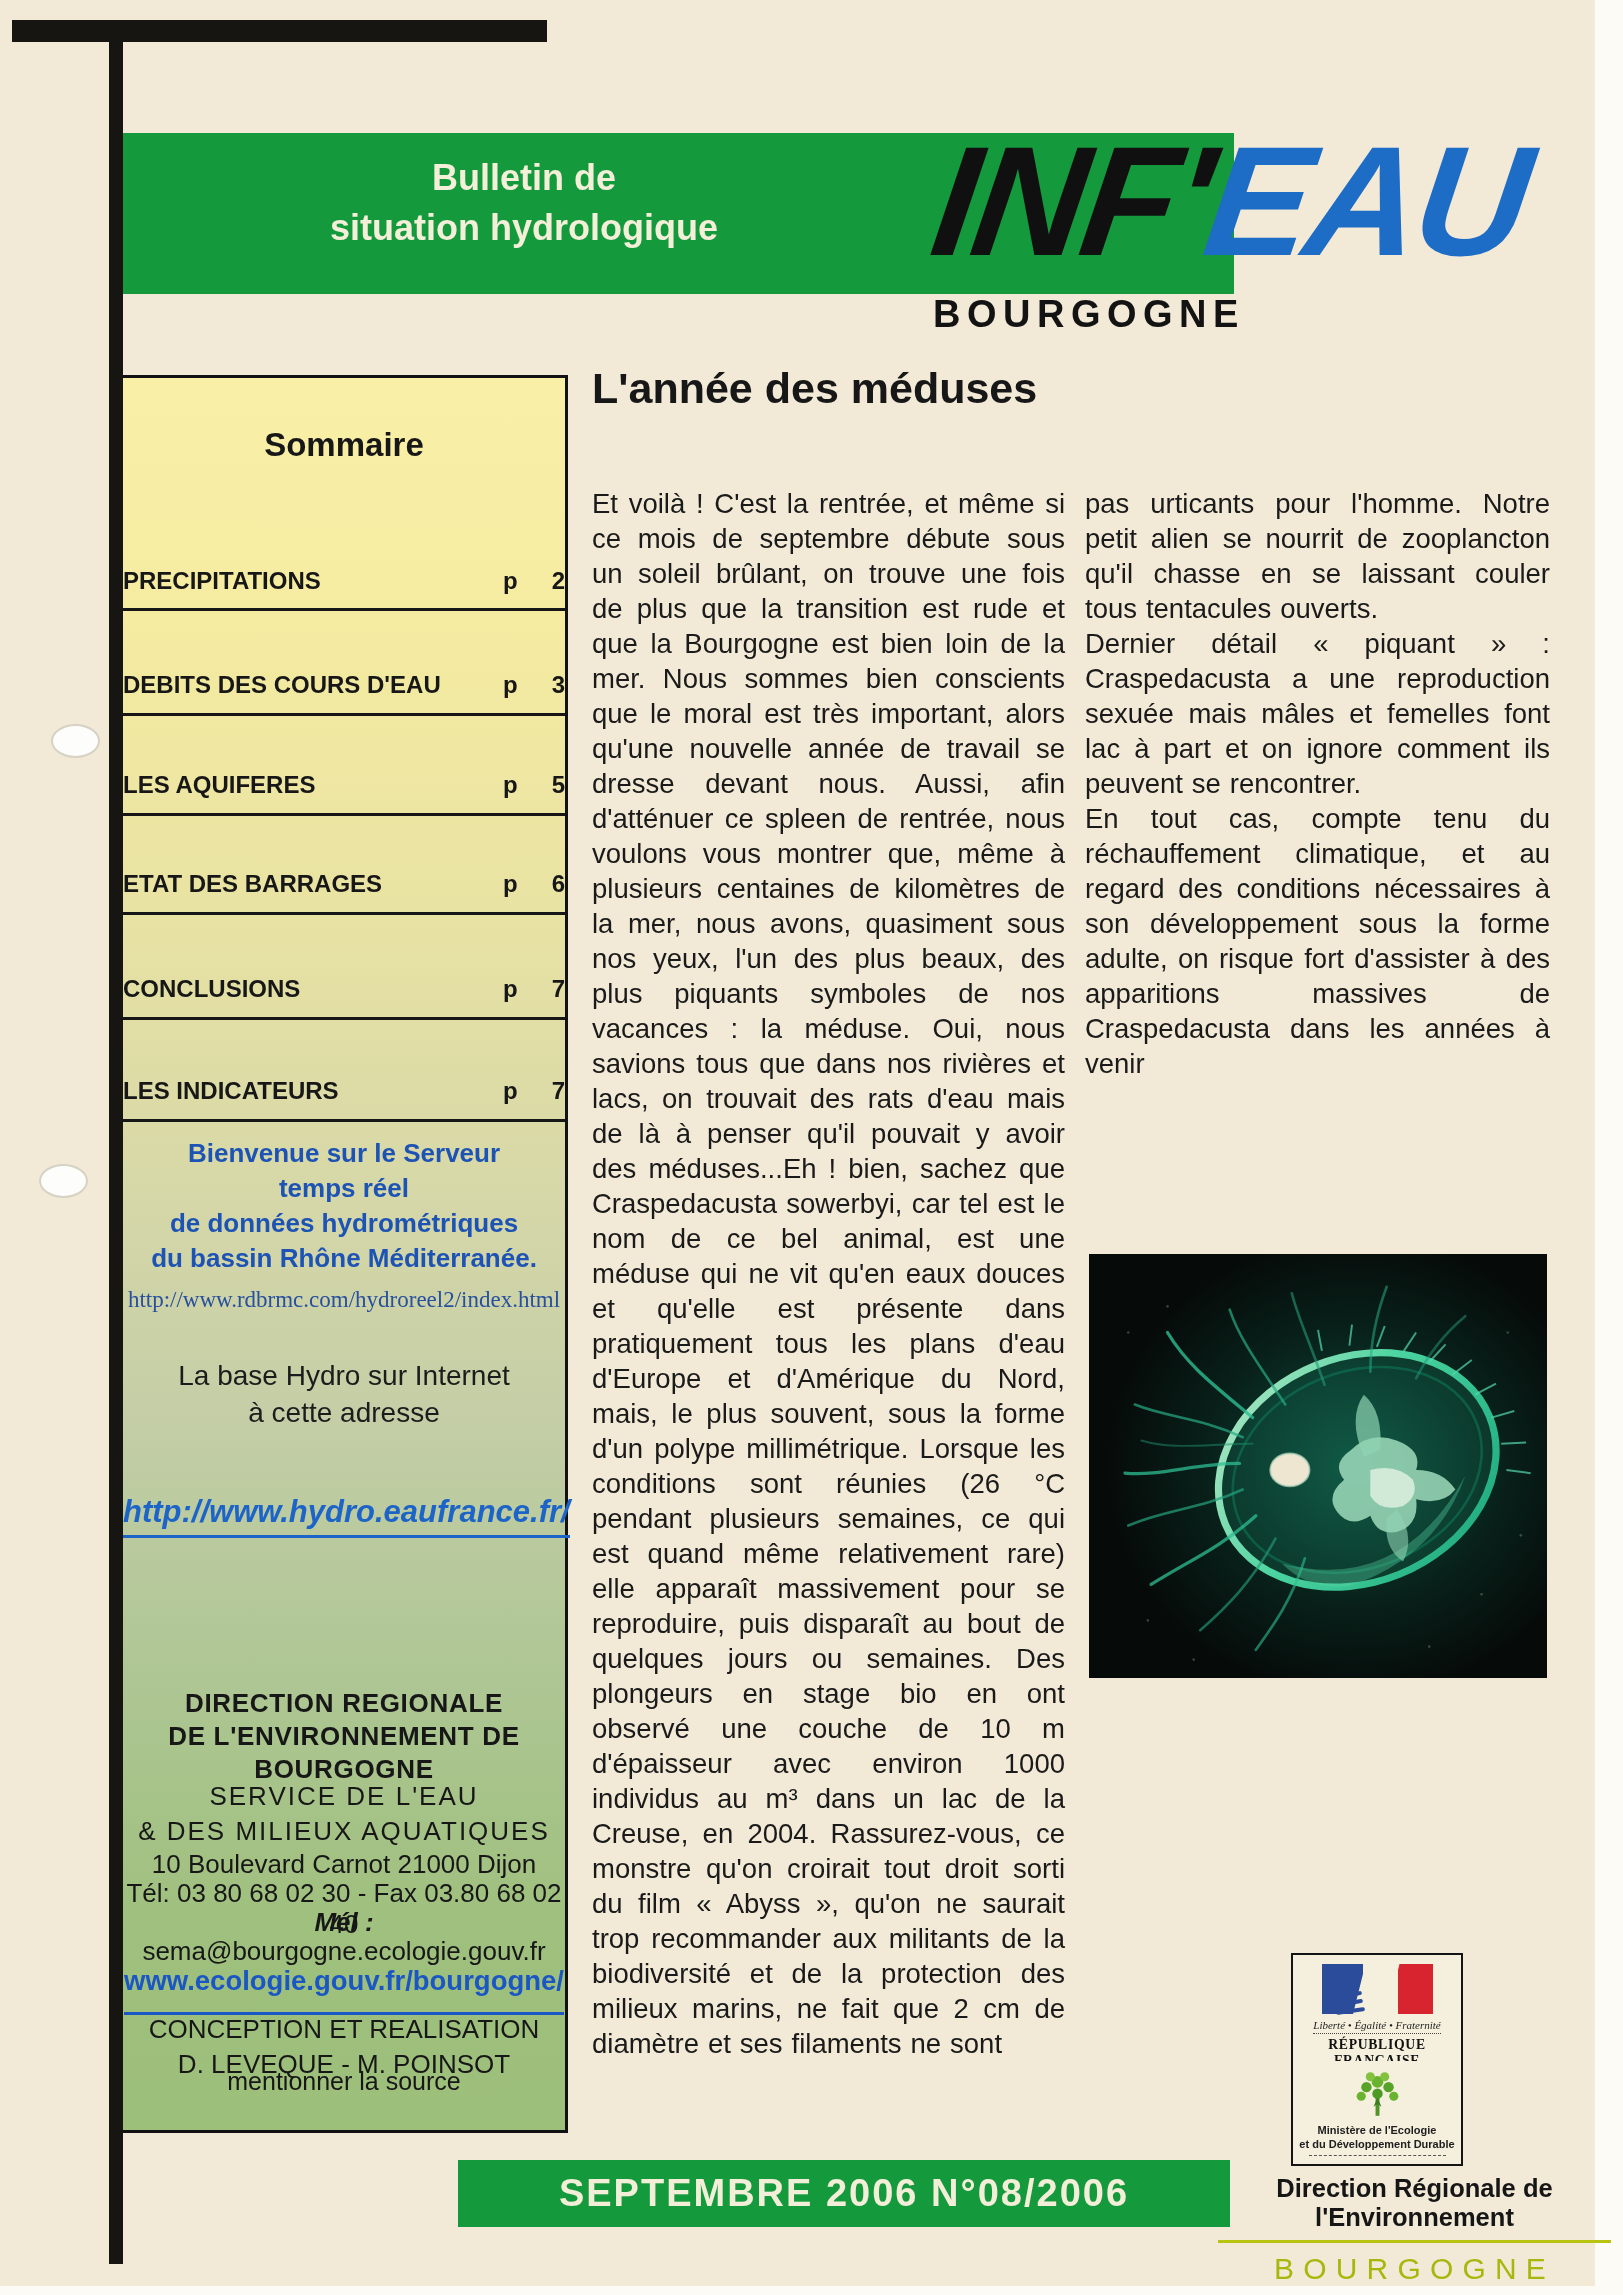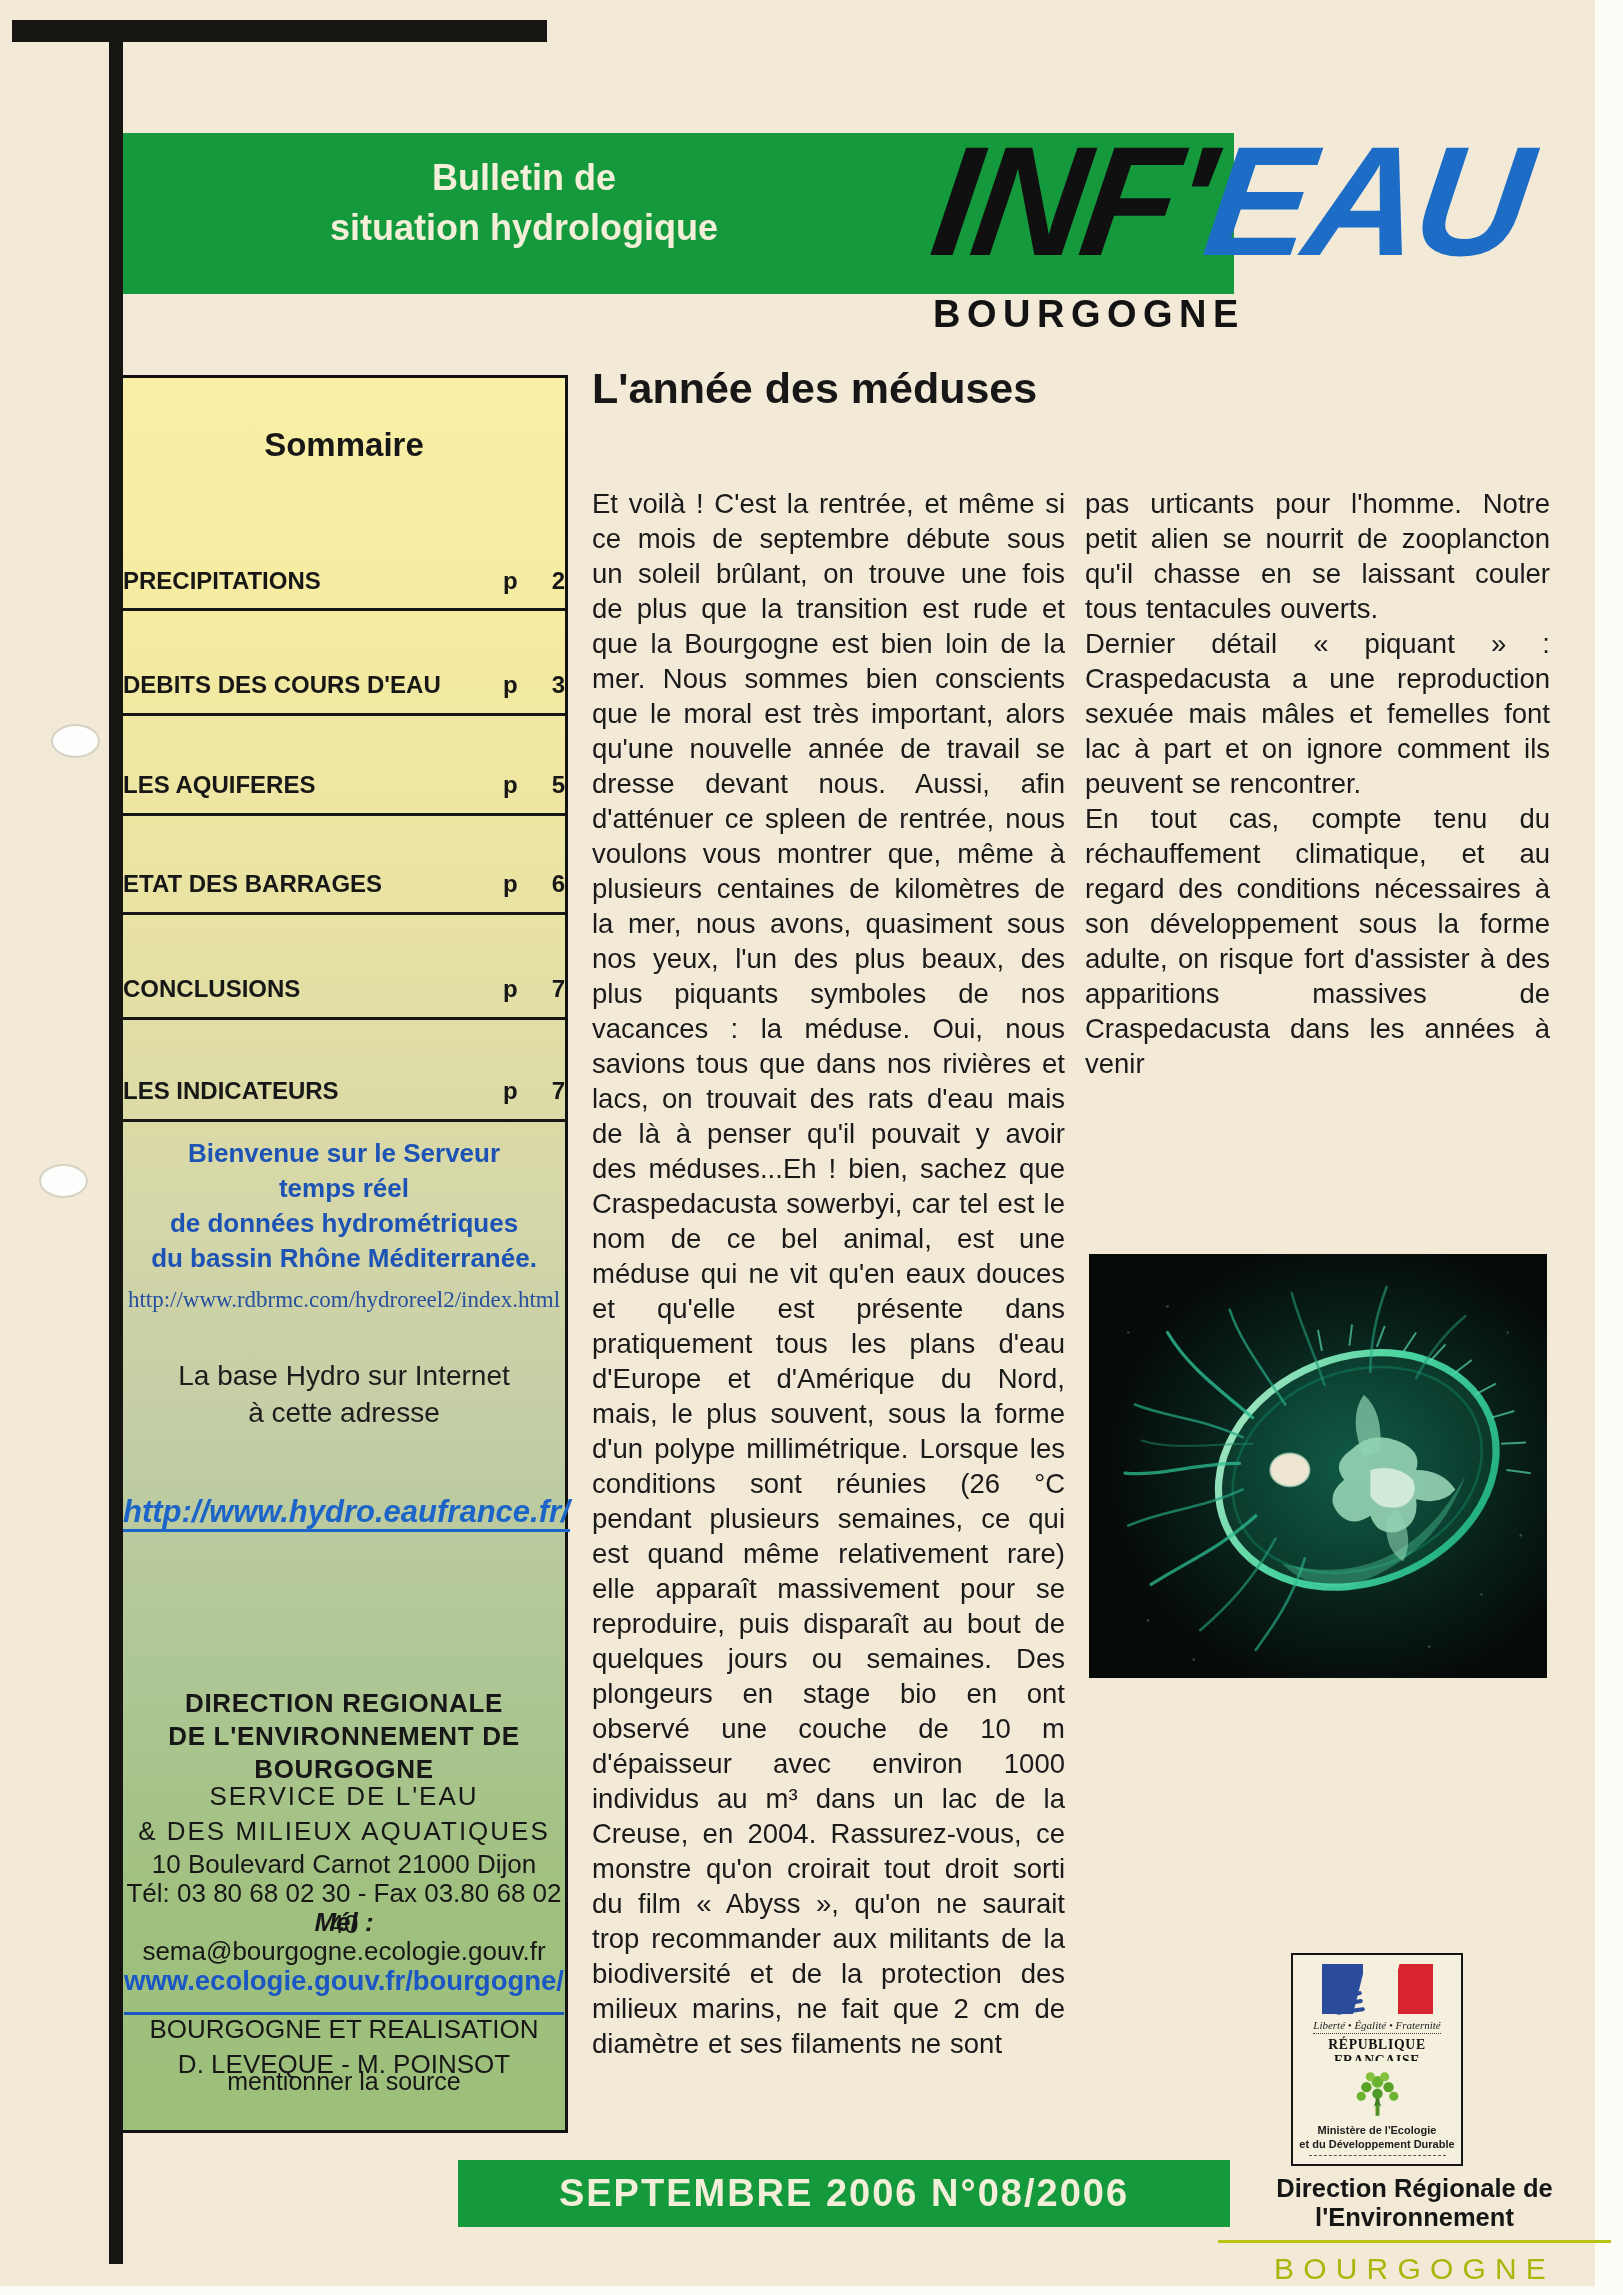--- a/index.html
+++ b/index.html
@@ -26,21 +26,21 @@
         background:linear-gradient(180deg,#f9efa6 0%,#f5eba1 14%,#e9e3a3 30%,#d7d8a8 46%,#c3cda6 60%,#aec694 74%,#9fc07e 88%,#9cbf7a 100%);}
   .sbox .in{position:absolute;left:0;width:100%;}
   .stitle{top:48px;text-align:center;font-size:33px;font-weight:700;}
   .srow{left:14.4px;width:412px;display:flex;justify-content:space-between;font-size:24px;font-weight:700;}
   .srow .pcol{display:flex;gap:34px;}
   .srule{left:79px;width:346px;height:3.3px;background:#161616;}
   .blueblock{top:758px;text-align:center;font-size:26px;font-weight:700;color:#1d53b4;line-height:35px;}
   .url1{top:909px;text-align:center;font-family:"Liberation Serif",serif;font-size:23px;color:#27509e;}
   .labase{top:979px;text-align:center;font-size:28px;line-height:37px;color:#1c1c1c;}
   .url2{top:1116px;text-align:center;font-size:31px;font-weight:700;font-style:italic;color:#1c64c8;}
-  .url2 span{border-bottom:3.3px solid #1c64c8;padding-bottom:0;}
+  .url2 span{border-bottom:3.3px solid #1c64c8;padding-bottom:6px;}
   .dir1{top:1309px;text-align:center;font-size:26px;font-weight:700;line-height:33px;letter-spacing:0.7px;}
   .dir2{top:1401px;text-align:center;font-size:26px;line-height:35px;letter-spacing:2px;}
   .addr{top:1471px;text-align:center;font-size:26px;}
   .tel{top:1500px;text-align:center;font-size:26px;}
   .mel{top:1529px;text-align:center;font-size:26px;font-weight:700;font-style:italic;}
   .email{top:1558px;text-align:center;font-size:26px;}
   .site{top:1587px;text-align:center;font-size:27.5px;font-weight:700;color:#1a56c4;}
   .site span{border-bottom:3.3px solid #1a56c4;padding-bottom:16px;}
   .concept{top:1634px;text-align:center;font-size:26px;line-height:35px;}
   .repro{top:1687px;text-align:center;font-size:25px;line-height:32px;}
@@ -176,21 +176,21 @@
       <div>SERVICE DE L'EAU</div>
       <div>&amp; DES MILIEUX AQUATIQUES</div>
     </div>
     <div class="in addr">10 Boulevard Carnot 21000 Dijon</div>
     <div class="in tel">Tél: 03 80 68 02 30 - Fax 03.80 68 02 40</div>
     <div class="in mel">Mél :</div>
     <div class="in email">sema@bourgogne.ecologie.gouv.fr</div>
     <div class="in site"><span>www.ecologie.gouv.fr/bourgogne/</span></div>
 
     <div class="in concept">
-      <div>BOURGOGNE ET REALISATION</div>
+      <div>CONCEPTION ET REALISATION</div>
       <div>D. LEVEQUE - M. POINSOT</div>
     </div>
     <div class="in repro">
       <div>mentionner la source</div>
     </div>
   </aside>
 
   <main>
     <h1 class="abs atitle" style="margin:0;">L'année des méduses</h1>
     <div class="col col1">

